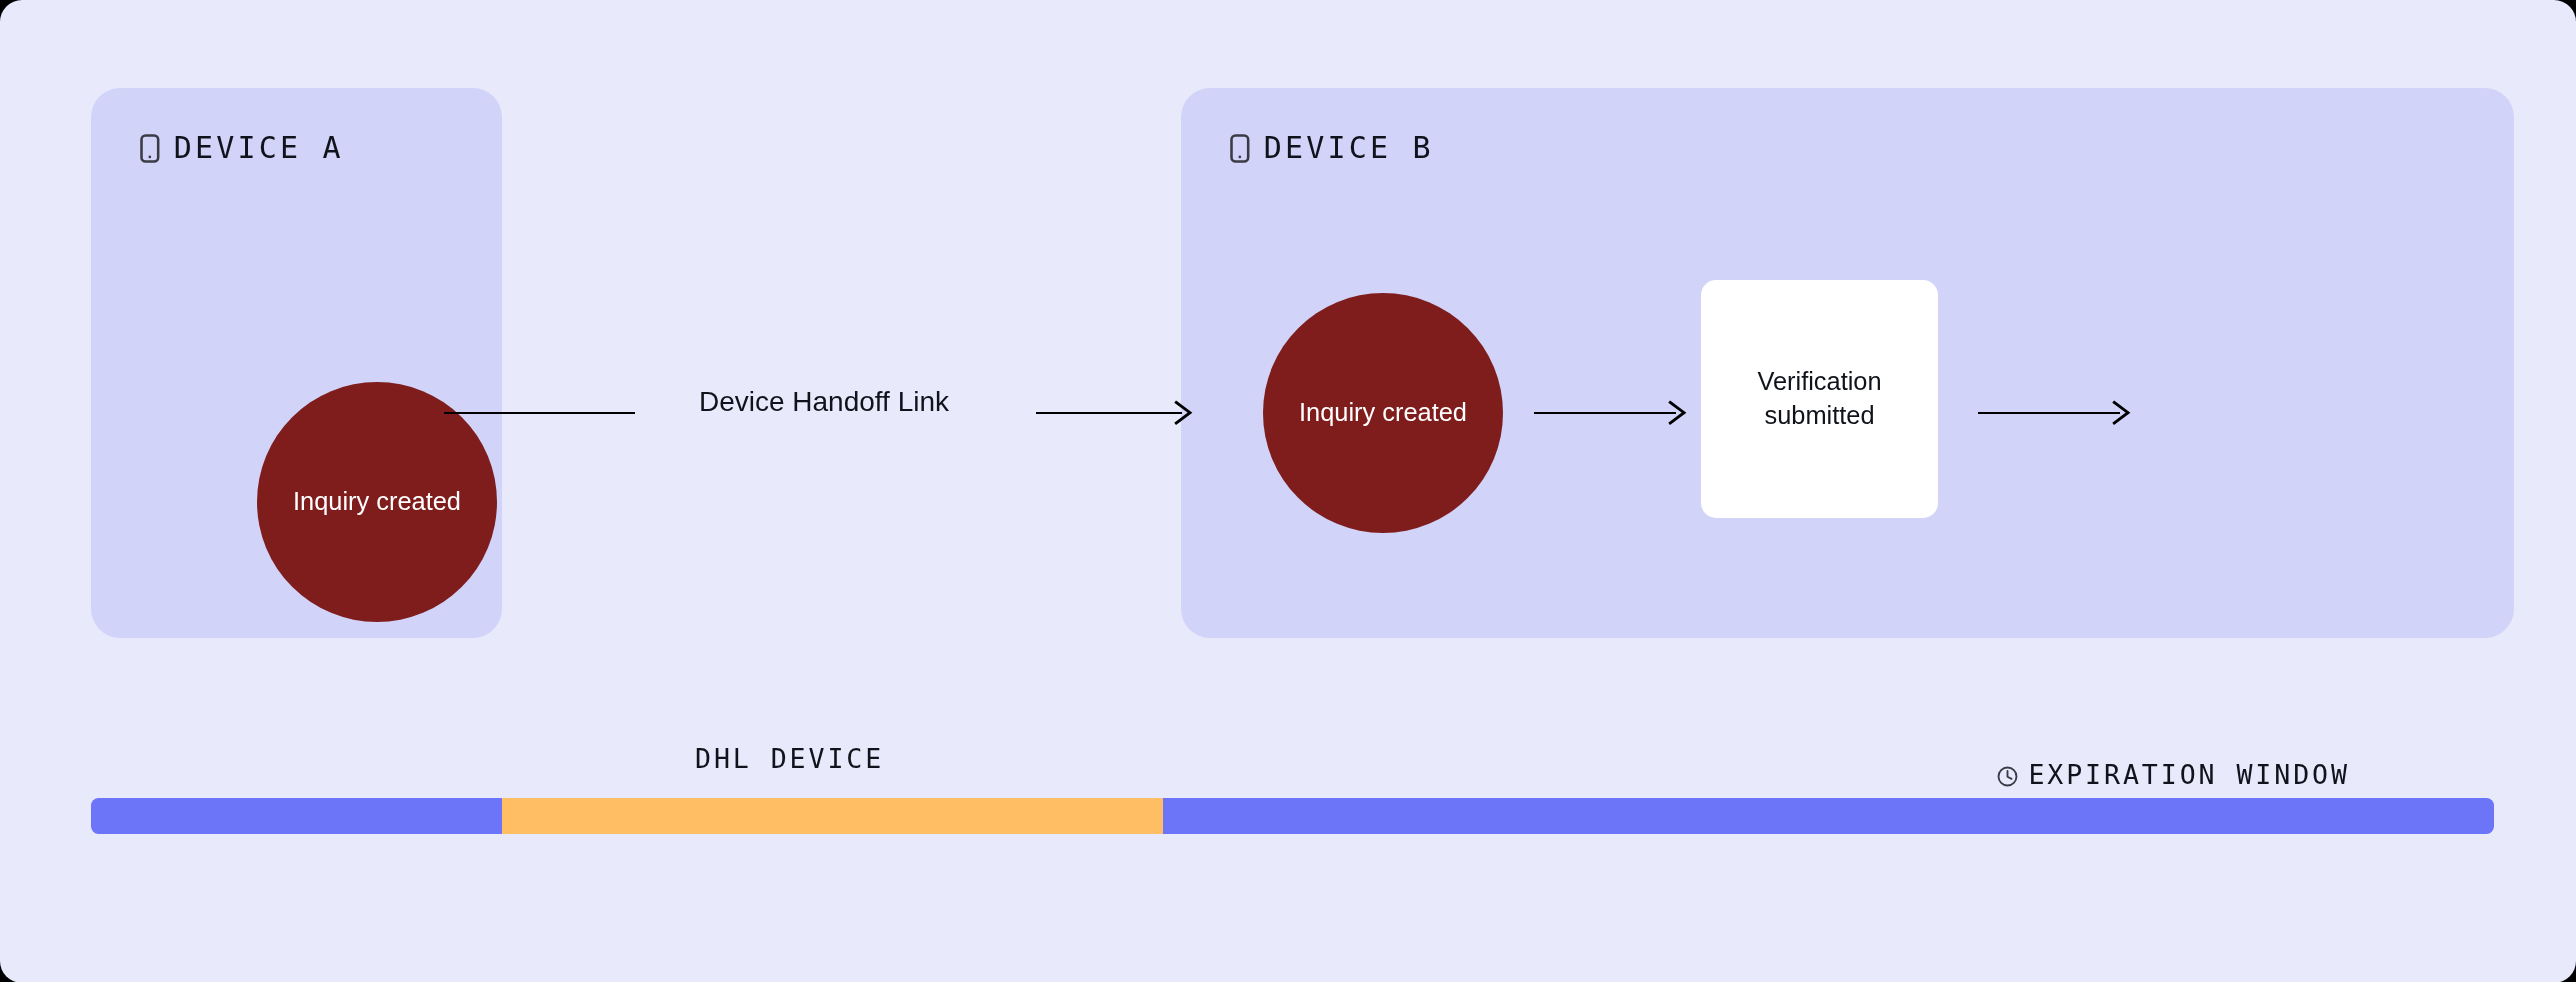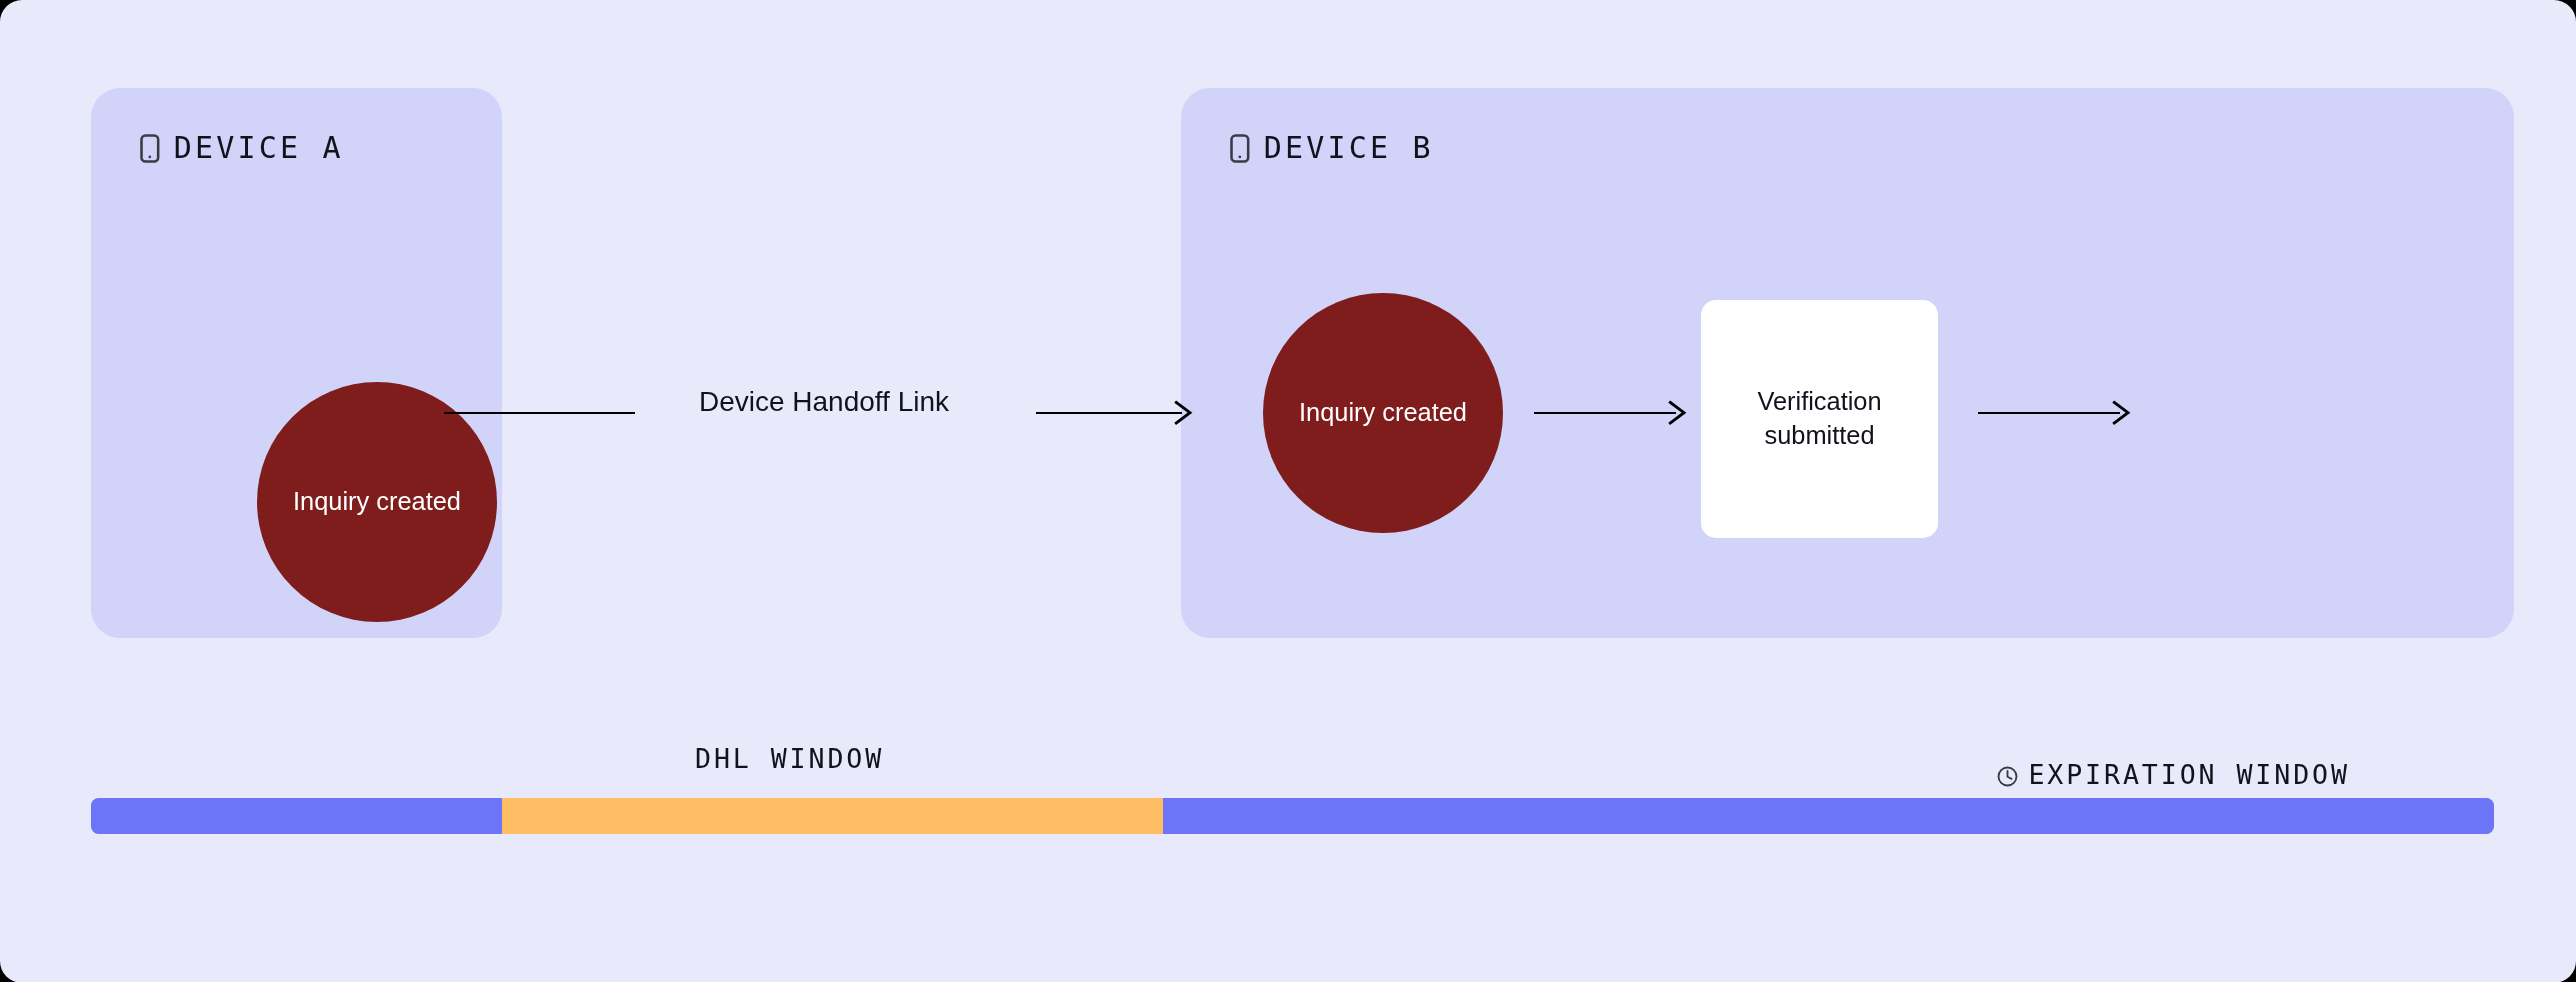--- a/index.html
+++ b/index.html
@@ -219,21 +219,21 @@
           <circle cx="17" cy="39.5" r="2.3" fill="#3B3B45"></circle>
         </svg>
       </span>
       <span class="panel-title">DEVICE B</span>
     </div>
 
     <div id="node-inquiry-created-b" class="node-circle" style="left:82px; top:205px;">
       <span>Inquiry created</span>
     </div>
 
-    <div id="node-verification-submitted" style="left:520px; top:212px;">
+    <div id="node-verification-submitted" style="left:520px; top:192px;">
       <span>Verification submitted</span>
     </div>
 
 
     <div class="connector" style="left:353px; top:324px; width:164px; height:2.3px;">
       <div class="conn-line" style="left:0; width:142px;"></div>
       <div class="conn-head" style="left:134px;">
         <svg width="32" height="25.4" viewBox="0 0 56 44" aria-hidden="true">
           <polyline points="4,4 28,22 4,40" fill="none" stroke="#000000" stroke-width="5" stroke-linecap="square" stroke-linejoin="miter"></polyline>
         </svg>
@@ -257,21 +257,21 @@
     <div class="conn-head" style="left:730px;">
       <svg width="32" height="25.4" viewBox="0 0 56 44" aria-hidden="true">
         <polyline points="4,4 28,22 4,40" fill="none" stroke="#000000" stroke-width="5" stroke-linecap="square" stroke-linejoin="miter"></polyline>
       </svg>
     </div>
   </div>
 
   <div id="timeline">
 
     <div id="label-dhl-window" class="timeline-label">
-      <span>DHL WINDOW</span>
+      <span>DHL DEVICE</span>
     </div>
 
     <div id="label-expiration-window" class="timeline-label">
       <span class="clock-icon">
         <svg viewBox="0 0 36 36" width="21" height="21" aria-hidden="true">
           <circle cx="18" cy="18" r="15.4" fill="none" stroke="#3B3B45" stroke-width="3.2"></circle>
           <polyline points="18,8.5 18,18.4 25,22" fill="none" stroke="#3B3B45" stroke-width="3.2" stroke-linecap="round" stroke-linejoin="round"></polyline>
         </svg>
       </span>
       <span>EXPIRATION WINDOW</span>

